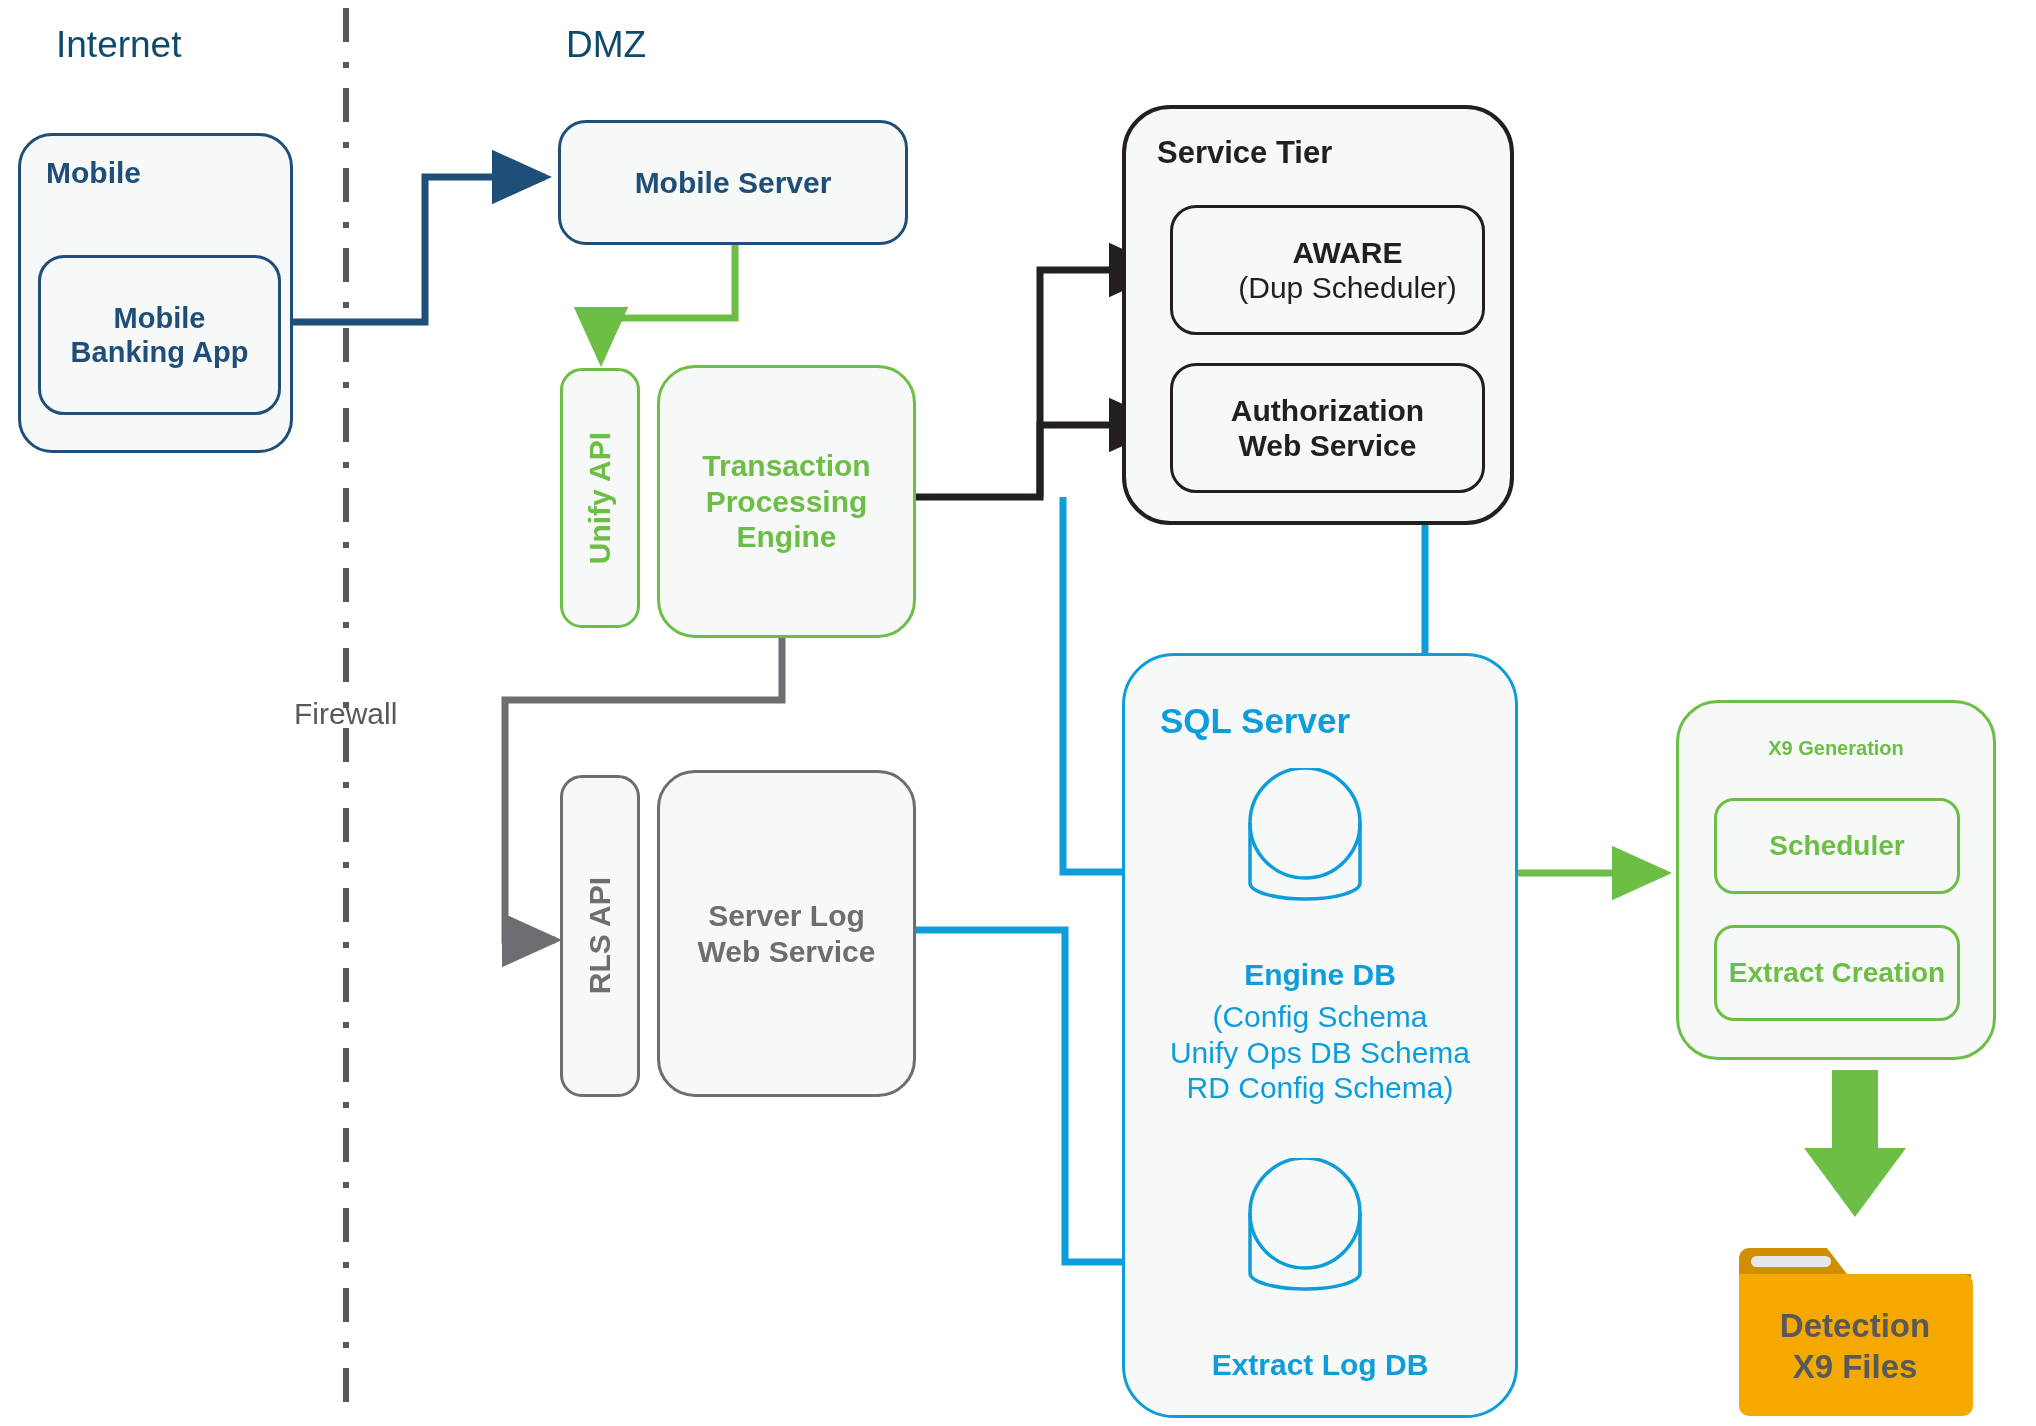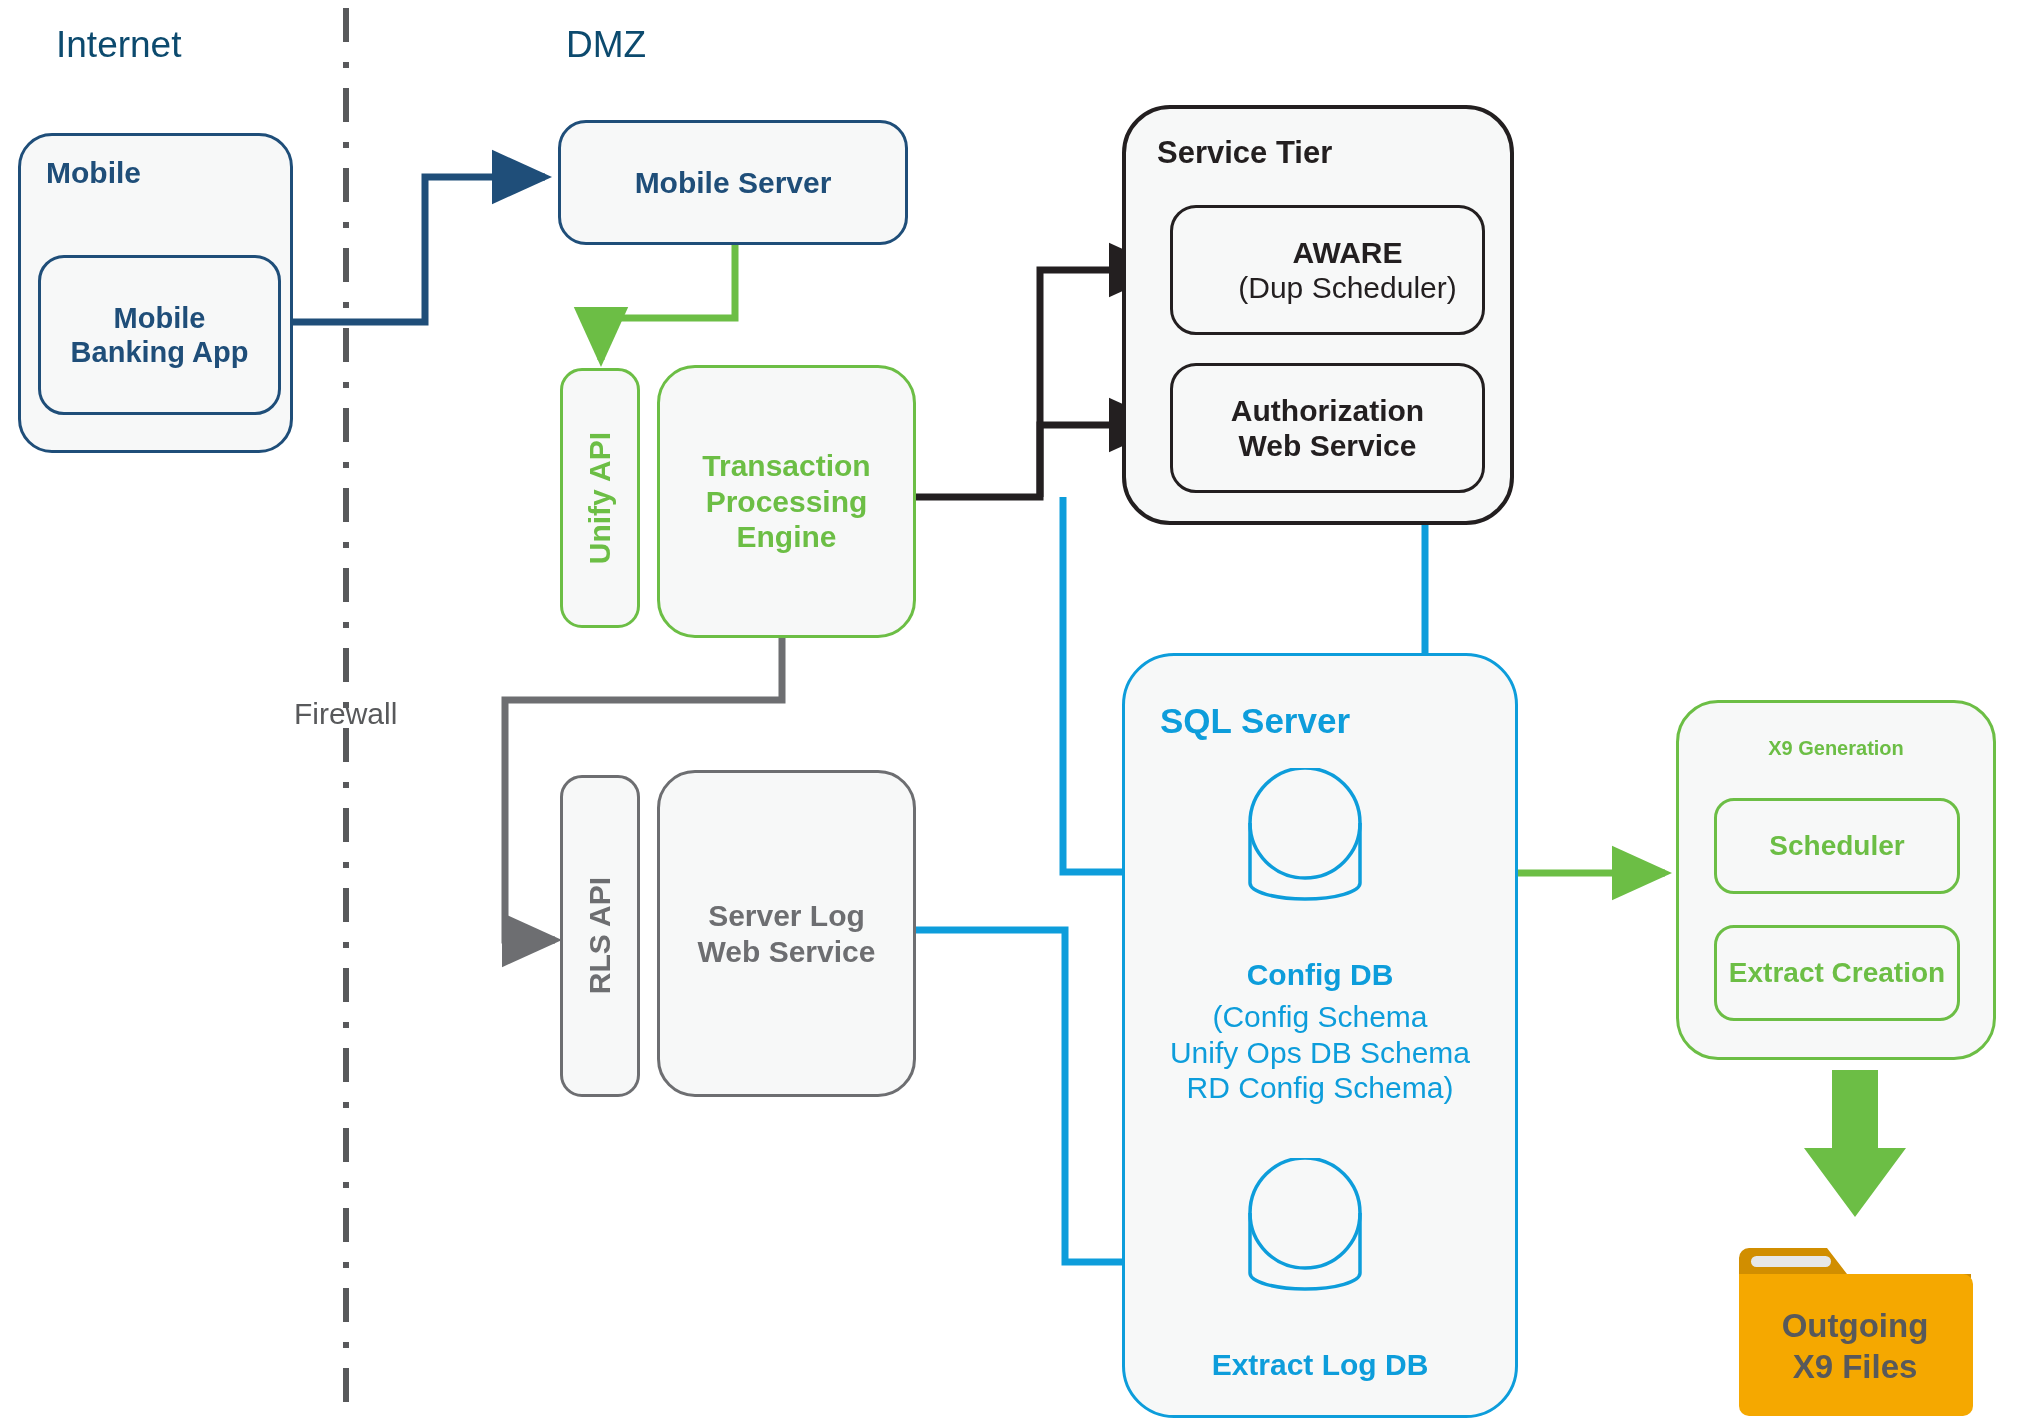--- a/index.html
+++ b/index.html
@@ -154,21 +154,21 @@
   <div class="label t-black" style="left:1170px;top:363px;width:315px;height:130px;font-size:30px;">Authorization
 Web Service</div>
 
   <div class="box c-blue" style="left:1122px;top:653px;width:396px;height:765px;border-radius:52px;"></div>
   <div class="label tl t-blue" style="left:1160px;top:700px;width:340px;height:42px;font-size:35px;">SQL Server</div>
 
   <svg style="position:absolute;left:1230px;top:768px;width:150px;height:140px;" viewBox="0 0 150 140">
     <circle cx="75" cy="55" r="55" fill="none" stroke="#0d9ddb" stroke-width="3.5"></circle>
     <path d="M 20,55 L 20,115 A 55 16 0 0 0 130,115 L 130,55" fill="none" stroke="#0d9ddb" stroke-width="3.5"></path>
   </svg>
-  <div class="label t-blue" style="left:1122px;top:955px;width:396px;height:40px;font-size:30px;">Config DB</div>
+  <div class="label t-blue" style="left:1122px;top:955px;width:396px;height:40px;font-size:30px;">Engine DB</div>
   <div class="label t-blue" style="left:1122px;top:995px;width:396px;height:115px;font-size:30px;font-weight:normal;">(Config Schema
 Unify Ops DB Schema
 RD Config Schema)</div>
 
   <svg style="position:absolute;left:1230px;top:1158px;width:150px;height:140px;" viewBox="0 0 150 140">
     <circle cx="75" cy="55" r="55" fill="none" stroke="#0d9ddb" stroke-width="3.5"></circle>
     <path d="M 20,55 L 20,115 A 55 16 0 0 0 130,115 L 130,55" fill="none" stroke="#0d9ddb" stroke-width="3.5"></path>
   </svg>
   <div class="label t-blue" style="left:1122px;top:1345px;width:396px;height:40px;font-size:30px;">Extract Log DB</div>
 
@@ -179,16 +179,16 @@
   <div class="label t-green" style="left:1714px;top:798px;width:246px;height:96px;font-size:28px;">Scheduler</div>
 
   <div class="box c-green" style="left:1714px;top:925px;width:246px;height:96px;border-radius:20px;border-width:3px;"></div>
   <div class="label t-green" style="left:1714px;top:925px;width:246px;height:96px;font-size:28px;">Extract Creation</div>
 
   <svg class="folder" style="left:1735px;top:1238px;width:240px;height:180px;" viewBox="0 0 240 180">
     <path d="M 4,20 a 10 10 0 0 1 10,-10 L 92,10 L 112,36 L 236,36 a 0 0 0 0 1 0,0 L 236,40 L 4,40 Z" fill="#d18e00"></path>
     <rect x="16" y="18" width="80" height="11" rx="5.5" fill="#e6e7e8"></rect>
     <path d="M 4,36 L 228,36 a 10 10 0 0 1 10,10 L 238,168 a 10 10 0 0 1 -10,10 L 14,178 a 10 10 0 0 1 -10,-10 Z" fill="#f5a800"></path>
   </svg>
-  <div class="folder-text" style="left:1735px;top:1274px;width:240px;height:144px;">Outgoing
+  <div class="folder-text" style="left:1735px;top:1274px;width:240px;height:144px;">Detection
 X9 Files</div>
 
 </div>
 
 </body></html>

